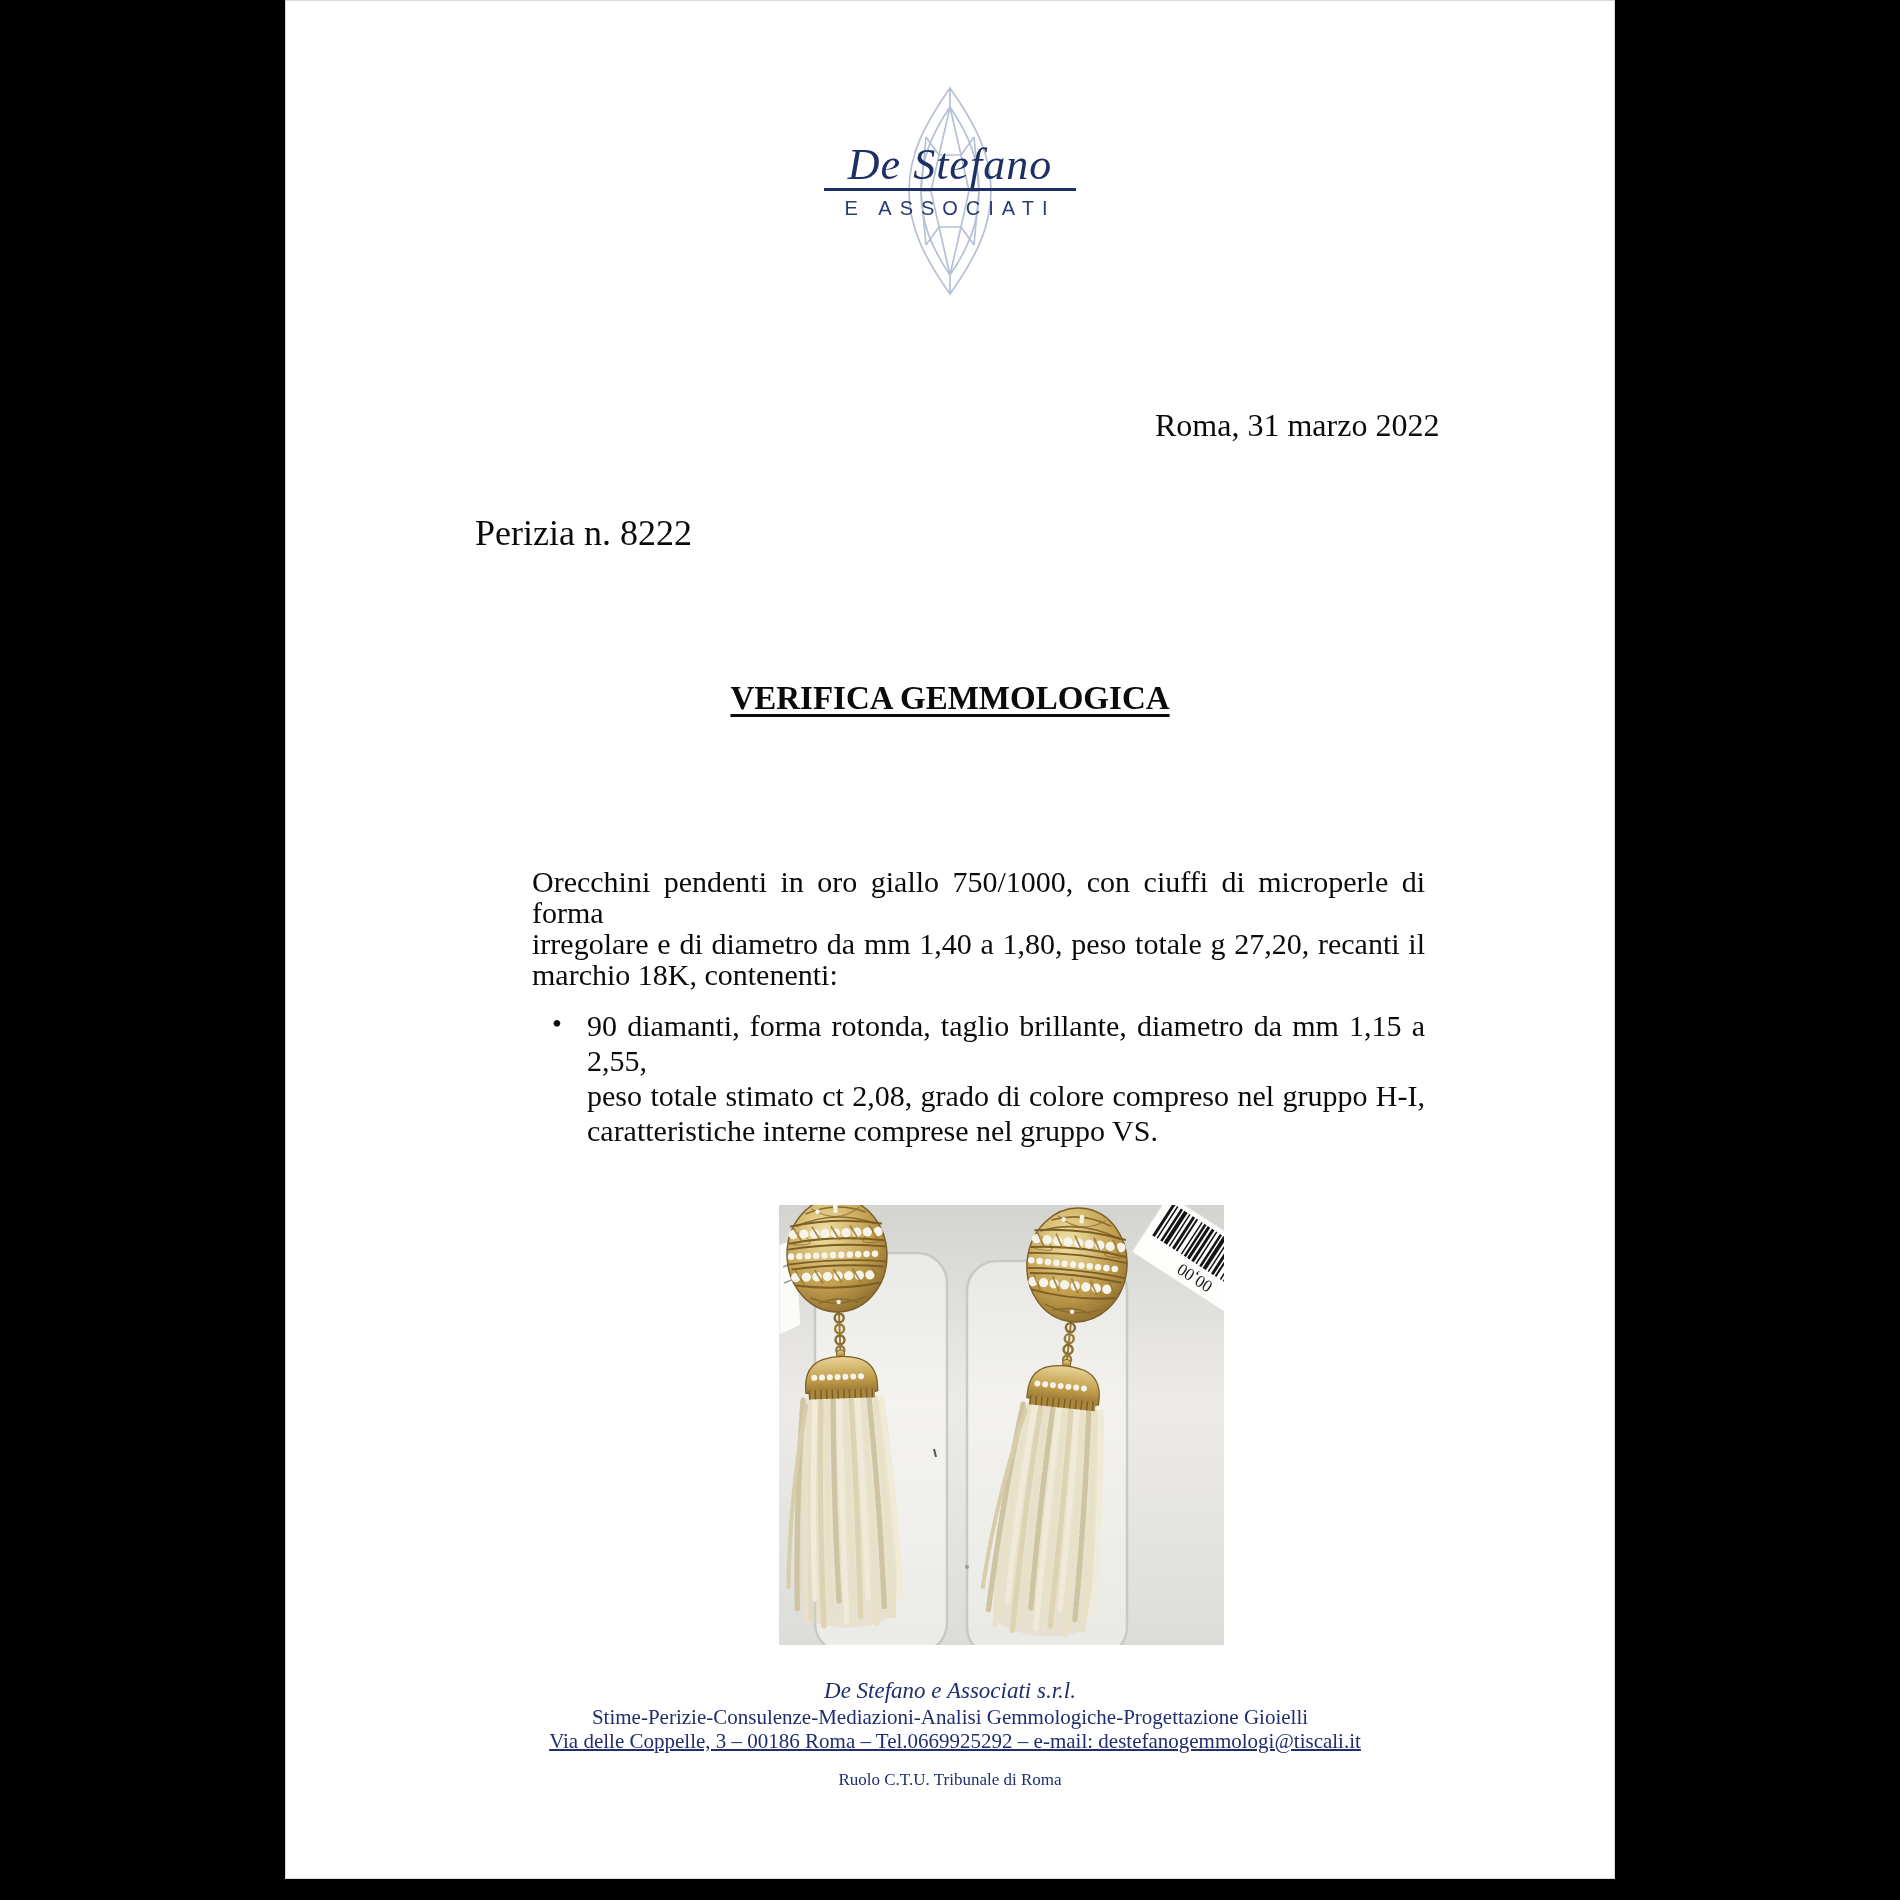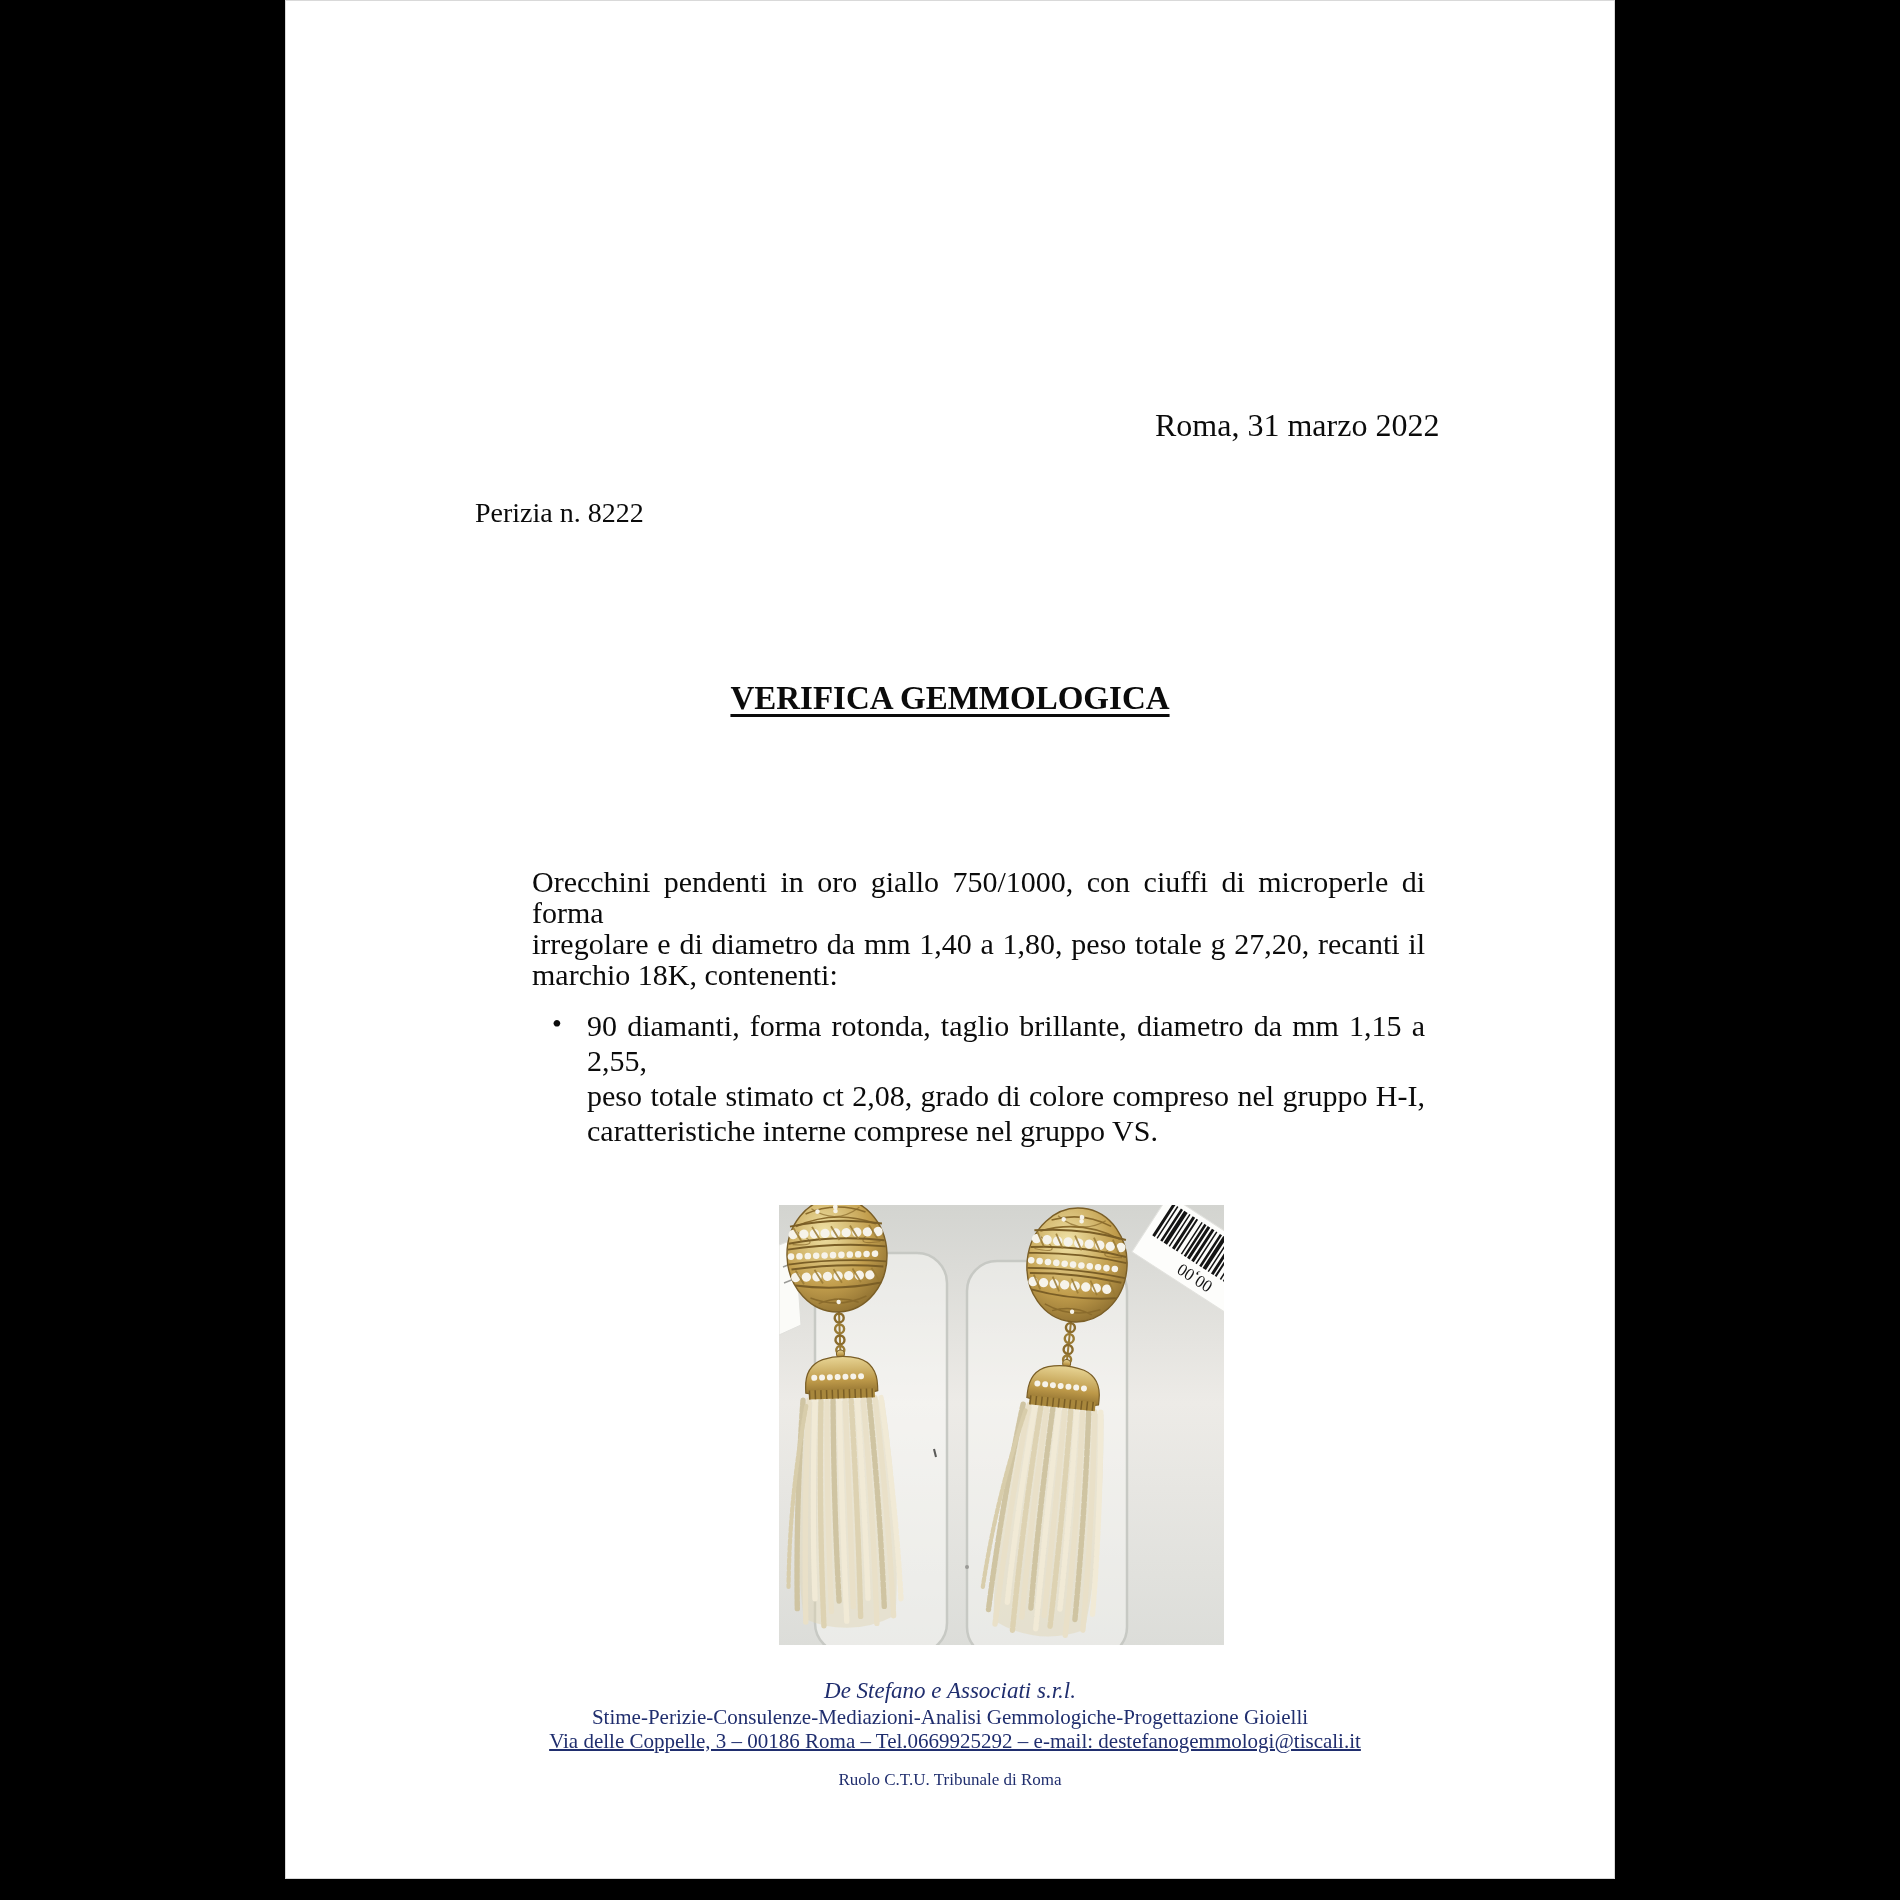--- a/index.html
+++ b/index.html
@@ -22,21 +22,21 @@
   .logo-name { position:absolute; left:0; right:0; top:54px; text-align:center;
     font-size:44px; font-style:italic; color:#1d3066; letter-spacing:1px; }
   .logo-rule { position:absolute; left:50%; top:103px; transform:translateX(-50%);
     width:252px; height:3px; background:#1d3066; }
   .logo-sub { position:absolute; left:0; right:0; top:112px; text-align:center;
     font-family:"Liberation Sans", sans-serif;
     font-size:20px; letter-spacing:8px; color:#2a3a74; }
 
   
   .date-line { position:absolute; left:870px; top:407px; font-size:32px; }
-  .reference { position:absolute; left:190px; top:497px; font-size:28px; }
+  .reference { position:absolute; left:190px; top:512px; font-size:36px; }
   .doc-title { position:absolute; left:0; right:0; top:680px; text-align:center;
     font-size:33px; font-weight:bold; }
   .doc-title span { text-decoration:underline; text-decoration-thickness:3px; text-underline-offset:5px; }
 
   .body-par { position:absolute; left:247px; top:866px; width:893px;
     font-size:30px; line-height:31px; }
   .jline { text-align:justify; text-align-last:justify; }
   .jline.last { text-align-last:left; }
 
   .bullet-block { position:absolute; left:247px; top:1008px; width:893px;
@@ -54,20 +54,36 @@
   .f2 { top:1705px; font-size:21px; }
   .f3 { top:1729px; font-size:21px; text-decoration:underline; text-decoration-thickness:1.5px;padding-left:10px; }
   .f4 { top:1752px; font-size:17px; }
   .f5 { top:1770px; font-size:17px; }
 </style>
 </head>
 <body>
 
 <div class="paper">
 
+  <div class="logo">
+    <svg class="logo-diamond" viewBox="0 0 102 212">
+      <g fill="none" stroke="#b6c0d4" stroke-width="1.7">
+        <path d="M51 3 C 77 40, 92 70, 92 106 C 92 142, 77 172, 51 209 C 25 172, 10 142, 10 106 C 10 70, 25 40, 51 3 Z"></path>
+        <path d="M51 22 C 70 50, 80 75, 80 106 C 80 137, 70 162, 51 190 C 32 162, 22 137, 22 106 C 22 75, 32 50, 51 22 Z"></path>
+        <path d="M40 70 L62 70 L70 106 L62 142 L40 142 L32 106 Z"></path>
+        <path d="M51 3 L51 22 M51 22 L40 70 M51 22 L62 70 M51 209 L51 190 M51 190 L40 142 M51 190 L62 142"></path>
+        <path d="M22 106 L32 106 M80 106 L70 106"></path>
+        <path d="M27 52 L40 70 M75 52 L62 70 M27 160 L40 142 M75 160 L62 142"></path>
+        <path d="M27 52 L22 106 M75 52 L80 106 M27 160 L22 106 M75 160 L80 106"></path>
+      </g>
+    </svg>
+    <div class="logo-name">De Stefano</div>
+    <div class="logo-rule"></div>
+    <div class="logo-sub">E ASSOCIATI</div>
+  </div>
 
   <div class="date-line">Roma, 31 marzo 2022</div>
   <div class="reference">Perizia n. 8222</div>
 
   <div class="doc-title">
     <span>VERIFICA GEMMOLOGICA</span>
   </div>
 
   <div class="body-par">
     <div class="jline">Orecchini pendenti in oro giallo 750/1000, con ciuffi di microperle di forma</div>

